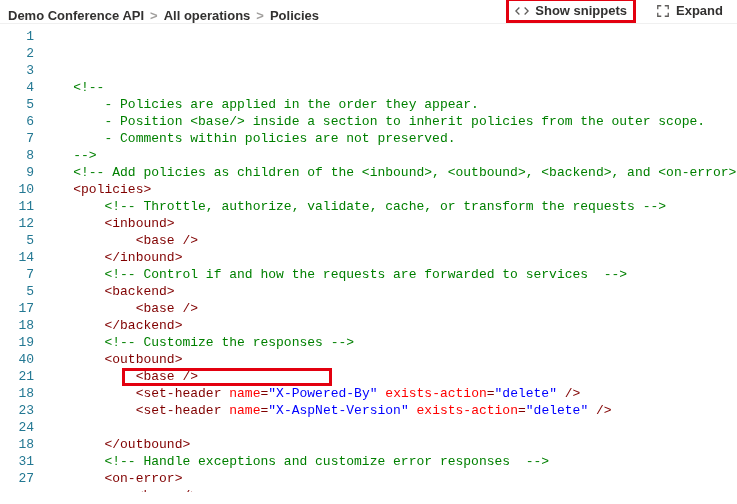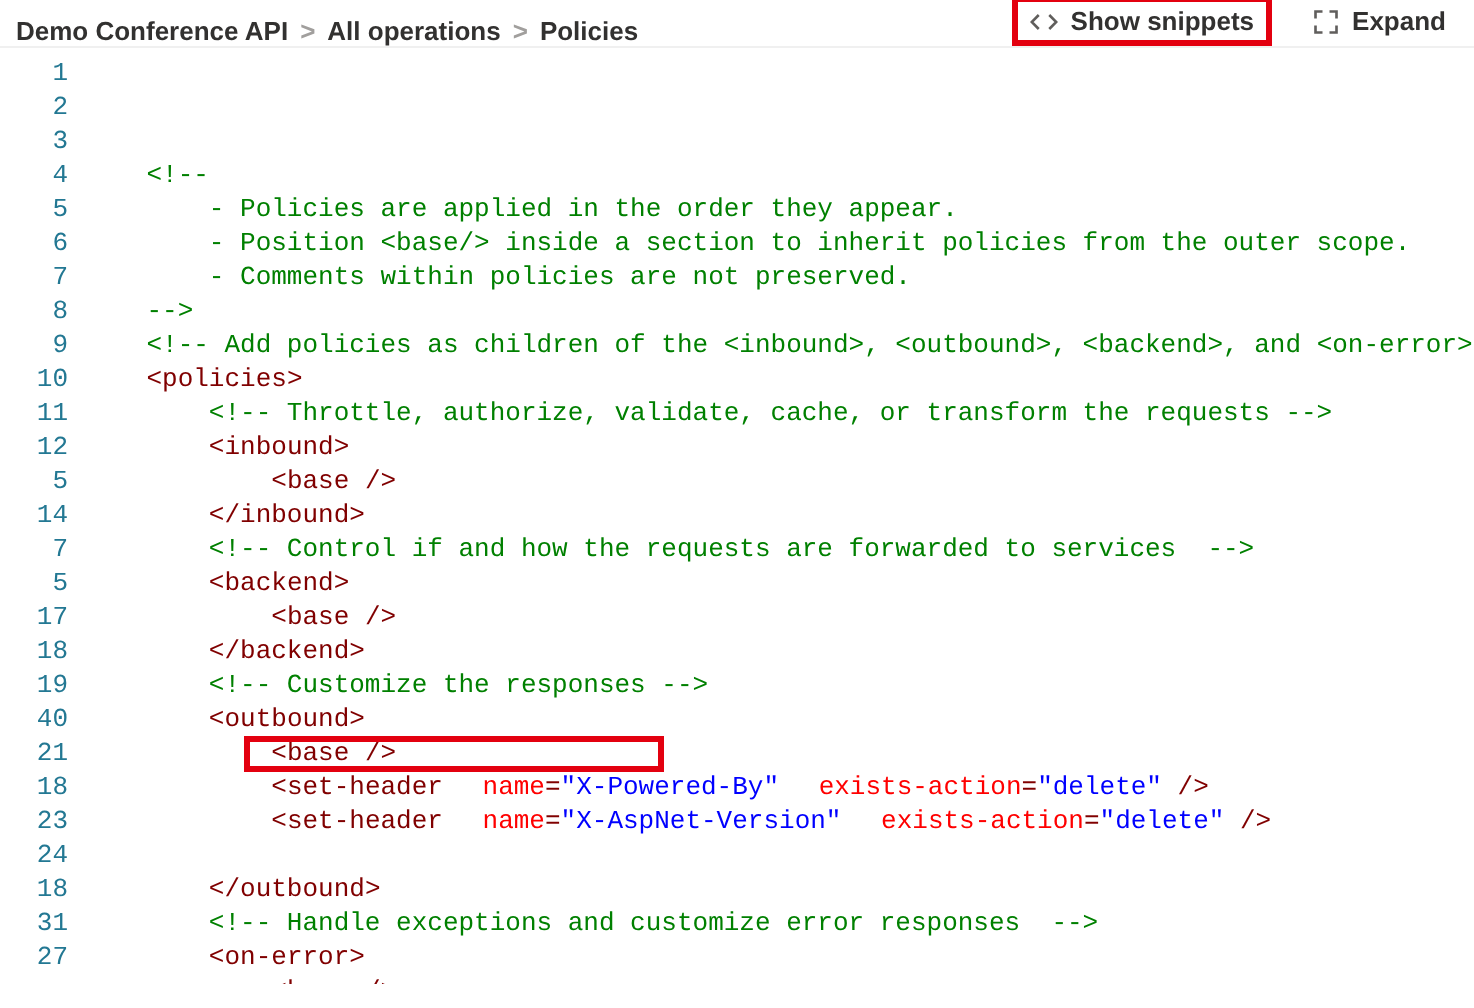--- a/index.html
+++ b/index.html
@@ -72,21 +72,21 @@
   .code {
     flex: 1;
     padding: 4px 0;
     white-space: pre;
     overflow: hidden;
     position: relative;
   }
   .code .line { height: 17px; }
   .c-comment { color: #008000; }
   .c-tag     { color: #800000; }
-  .c-attr    { color: #ff0000; margin-left: 12px; }
+  .c-attr    { color: #ff0000; }
   .c-string  { color: #0000ff; }
   .c-punct   { color: #800000; }
   .inline-red-box {
     position: absolute;
     border: 3px solid #e3000f;
     pointer-events: none;
   }
 </style>
 </head>
 <body>

